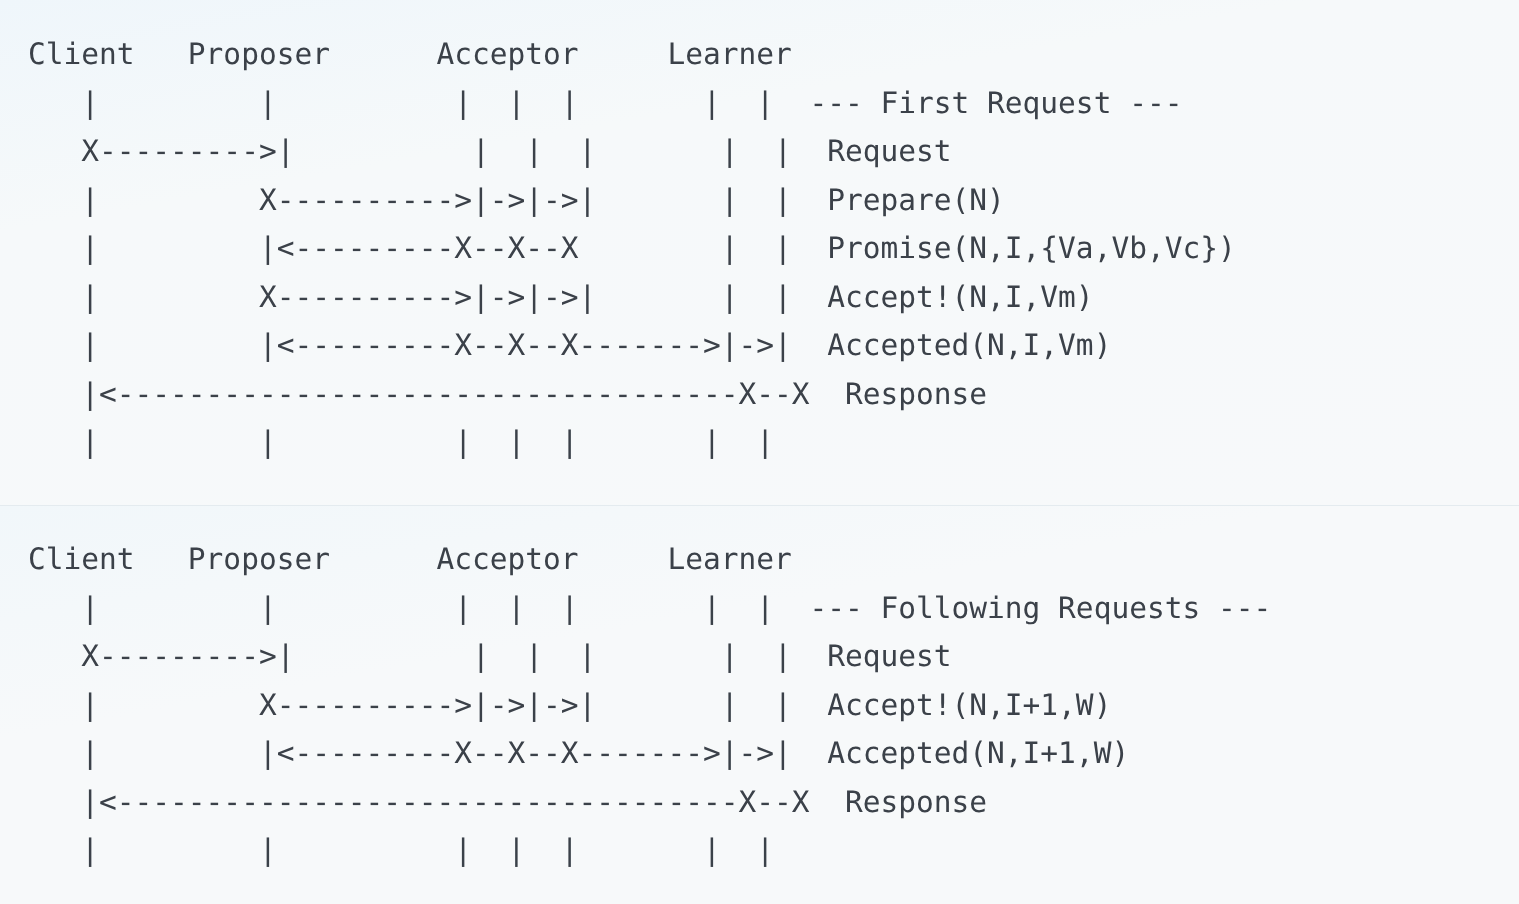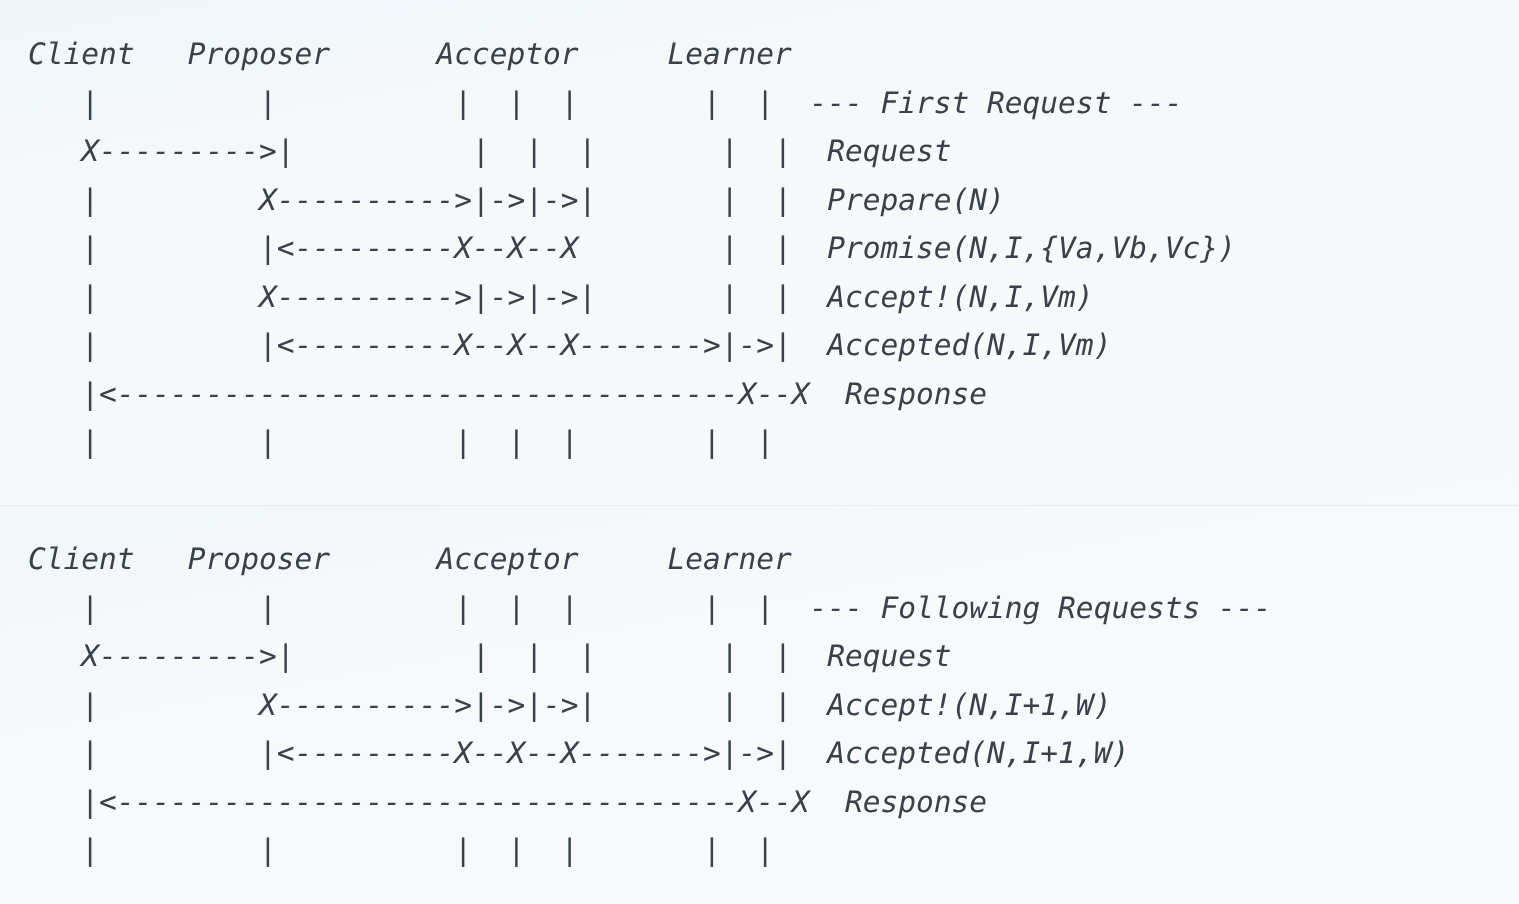--- a/index.html
+++ b/index.html
@@ -15,21 +15,20 @@
     font-family: "DejaVu Sans Mono", "Liberation Mono", monospace;
     color: #3b4149;
   }
   #page {
     position: relative;
     width: 1519px;
     height: 904px;
     display: flex;
     flex-direction: column;
     background: linear-gradient(160deg, #eef6fa 0%, #f6f9fa 28%, #f7f9fa 100%);
-    font-style: italic;
   }
   .block {
     position: relative;
     box-sizing: border-box;
   }
   .block-first {
     height: 505px;
     padding-top: 30px;
     padding-left: 28px;
     background: linear-gradient(170deg, #eff6fb 0%, #f6f9fa 30%, #f7f9fa 100%);

